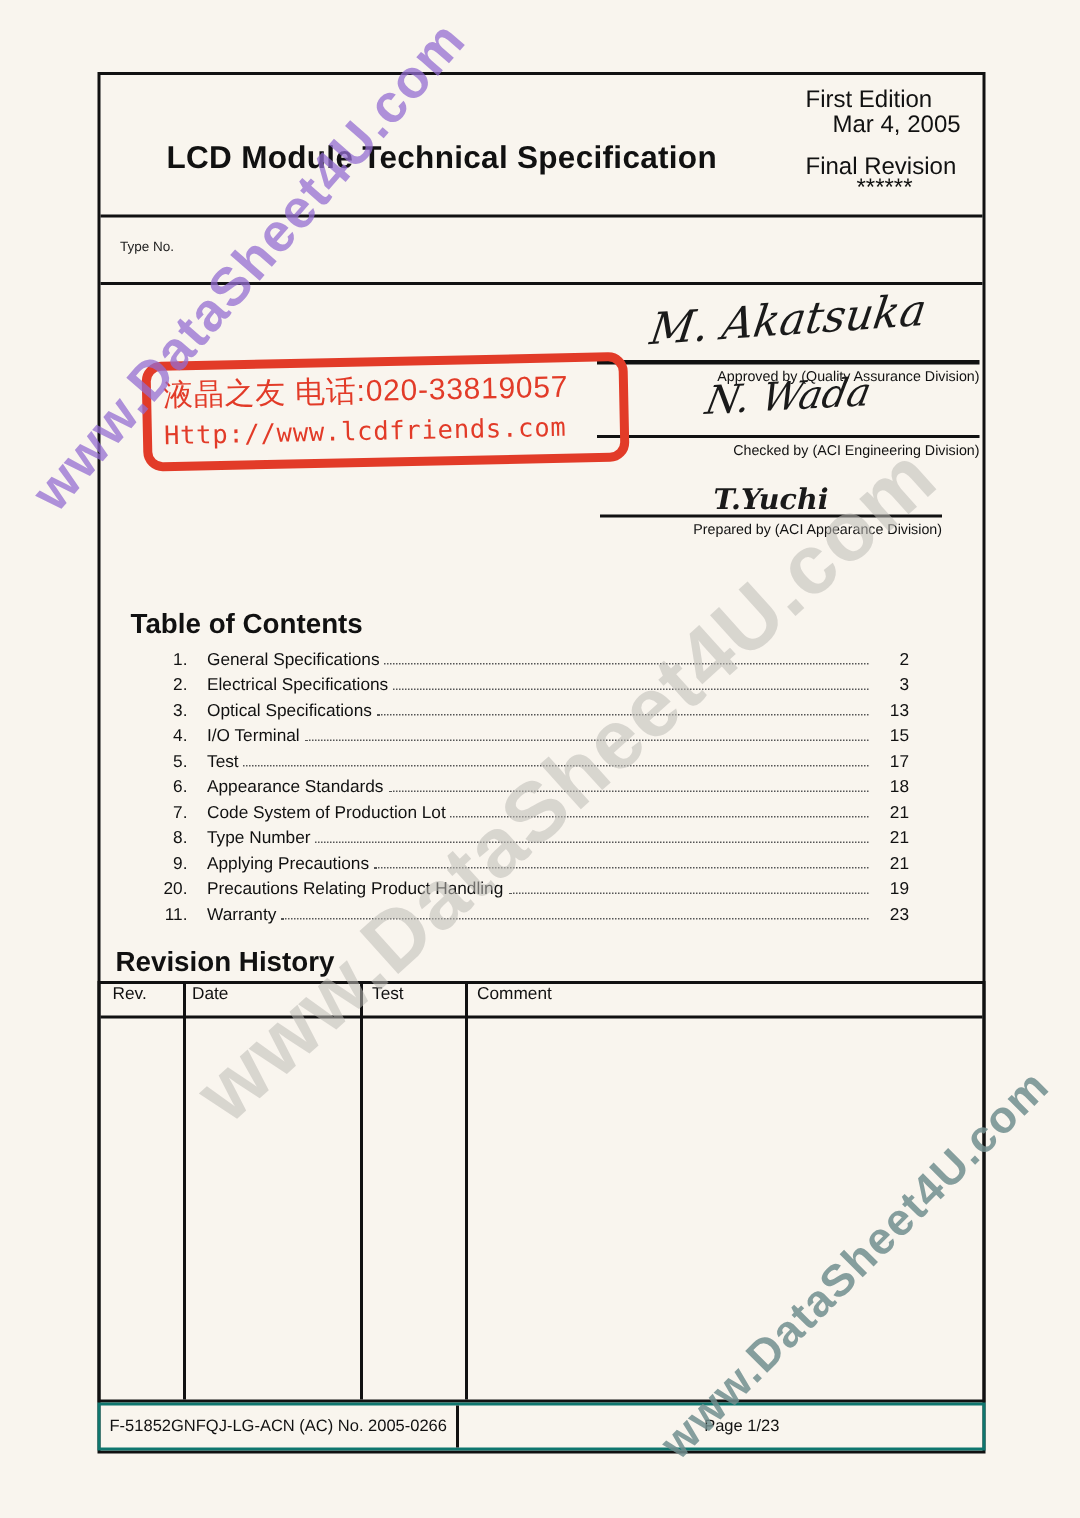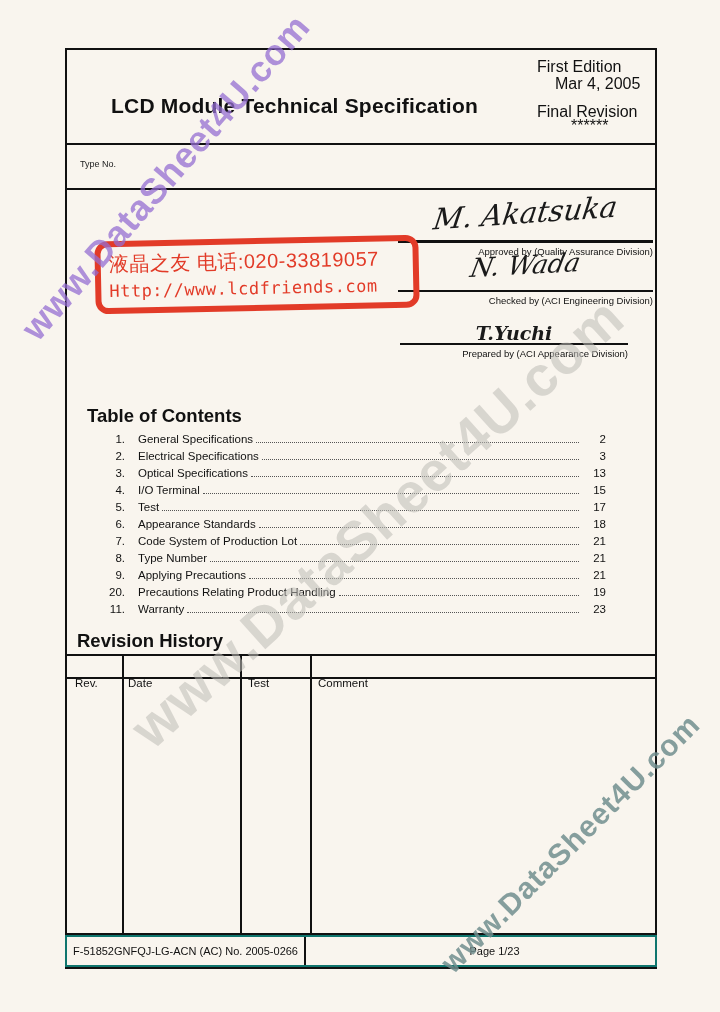--- a/index.html
+++ b/index.html
@@ -27,21 +27,21 @@
   .toc-list{position:absolute;left:34px;top:380px;width:505px;}
   .toc-row{display:flex;align-items:baseline;height:17px;font-size:11.5px;line-height:17px;}
   .toc-num{width:24px;text-align:right;flex:none;}
   .toc-label{margin-left:13px;white-space:nowrap;flex:none;}
   .toc-dots{flex:1;border-bottom:1.5px dotted #555;height:12px;margin:0 3px;}
   .toc-page{width:24px;text-align:right;flex:none;}
   .rev-heading{position:absolute;left:10px;top:580px;font-size:18.5px;font-weight:bold;}
   .rev-table{position:absolute;left:-2px;top:604px;width:588px;height:277px;border:2px solid #111;}
   .rev-vline{position:absolute;top:0;bottom:0;width:2px;background:#111;}
   .rev-hdr{position:absolute;left:0;top:0;width:100%;height:21px;border-bottom:2px solid #111;}
-  .rev-col{position:absolute;top:21px;font-size:11.5px;}
+  .rev-col{position:absolute;top:1px;font-size:11.5px;}
   .footer-bar{position:absolute;left:-2px;top:885px;width:588px;height:28px;border:2px solid #0f766e;
               display:flex;font-size:11px;}
   .fcell{line-height:28px;text-align:center;overflow:hidden;white-space:nowrap;}
   .fc1{width:237px;border-right:2px solid #111;}
   .fc2{width:240px;border-right:2px solid #111;}
   .fc3{flex:1;padding-left:28px;}
   .wm{position:absolute;font-weight:bold;white-space:nowrap;pointer-events:none;
       text-align:center;letter-spacing:1px;}
   .wm1{left:-40px;top:163px;width:400px;font-size:36px;color:rgba(148,110,210,0.75);transform:rotate(-49deg);}
   .wm2{left:27px;top:490px;width:700px;font-size:56px;color:rgba(190,187,182,0.55);transform:rotate(-42deg);}

